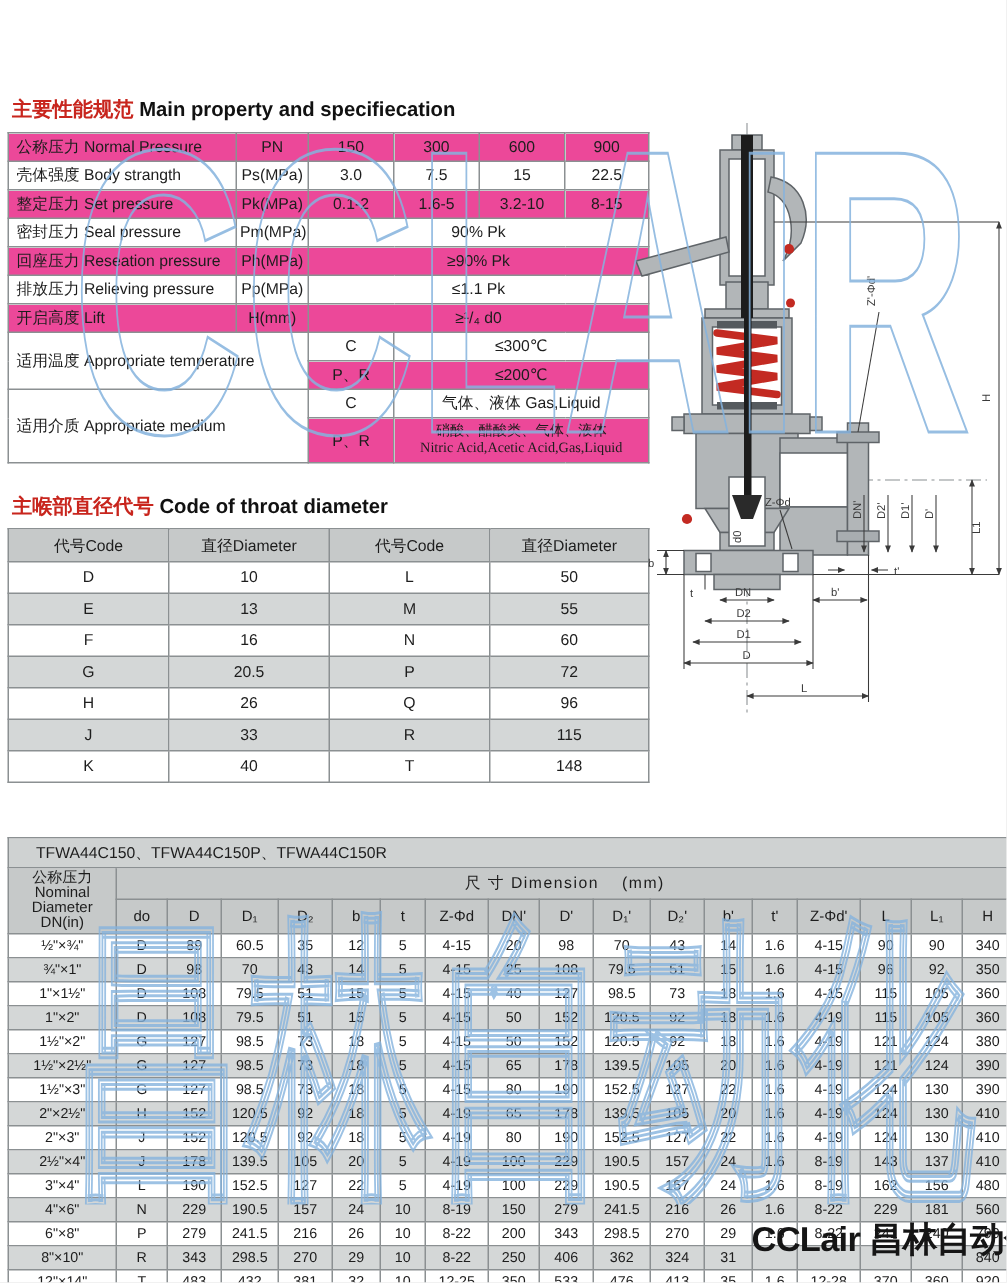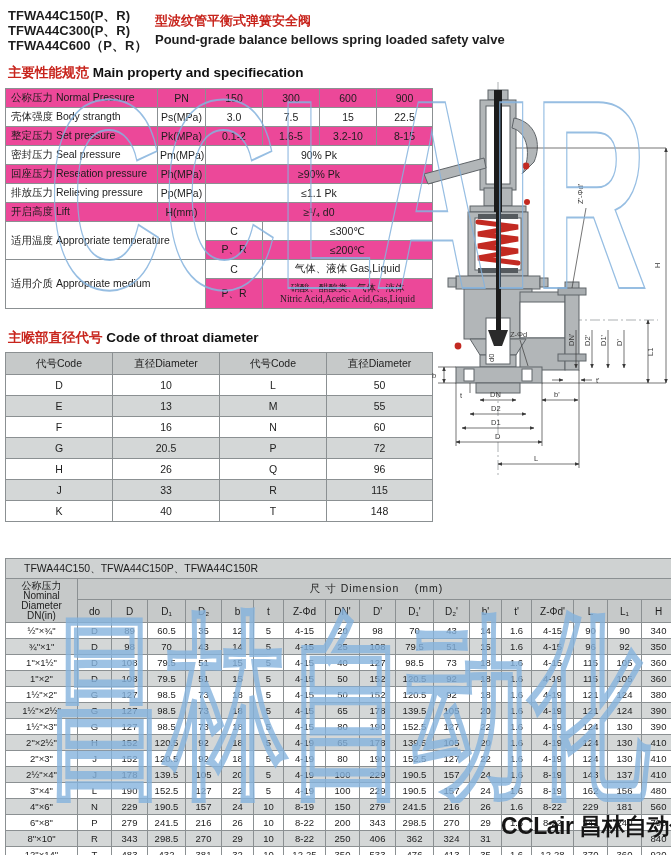--- a/index.html
+++ b/index.html
@@ -42,29 +42,20 @@
   
   .wm{position:absolute;z-index:3;pointer-events:none;}
   .logo{position:absolute;left:501px;top:811px;z-index:4;font-size:23px;font-weight:bold;
         color:#151515;letter-spacing:-0.5px;white-space:nowrap;}
 </style>
 </head>
 <body>
 
 <div class="page">
 
-  <div class="models">
-    <div>TFWA44C150(P、R)</div>
-    <div>TFWA44C300(P、R)</div>
-    <div>TFWA44C600（P、R）</div>
-  </div>
-  <div class="titleblock">
-    <div class="title-cn">型波纹管平衡式弹簧安全阀</div>
-    <div class="title-en">Pound-grade balance bellows spring loaded safety valve</div>
-  </div>
 
   <div class="sec" style="left:8px;top:64px;">
     <span class="cn">主要性能规范</span>
     <span class="en">Main property and specifiecation</span>
   </div>
 
   <table class="t1">
     <colgroup>
         <col style="width:152px">
         <col style="width:48px">

